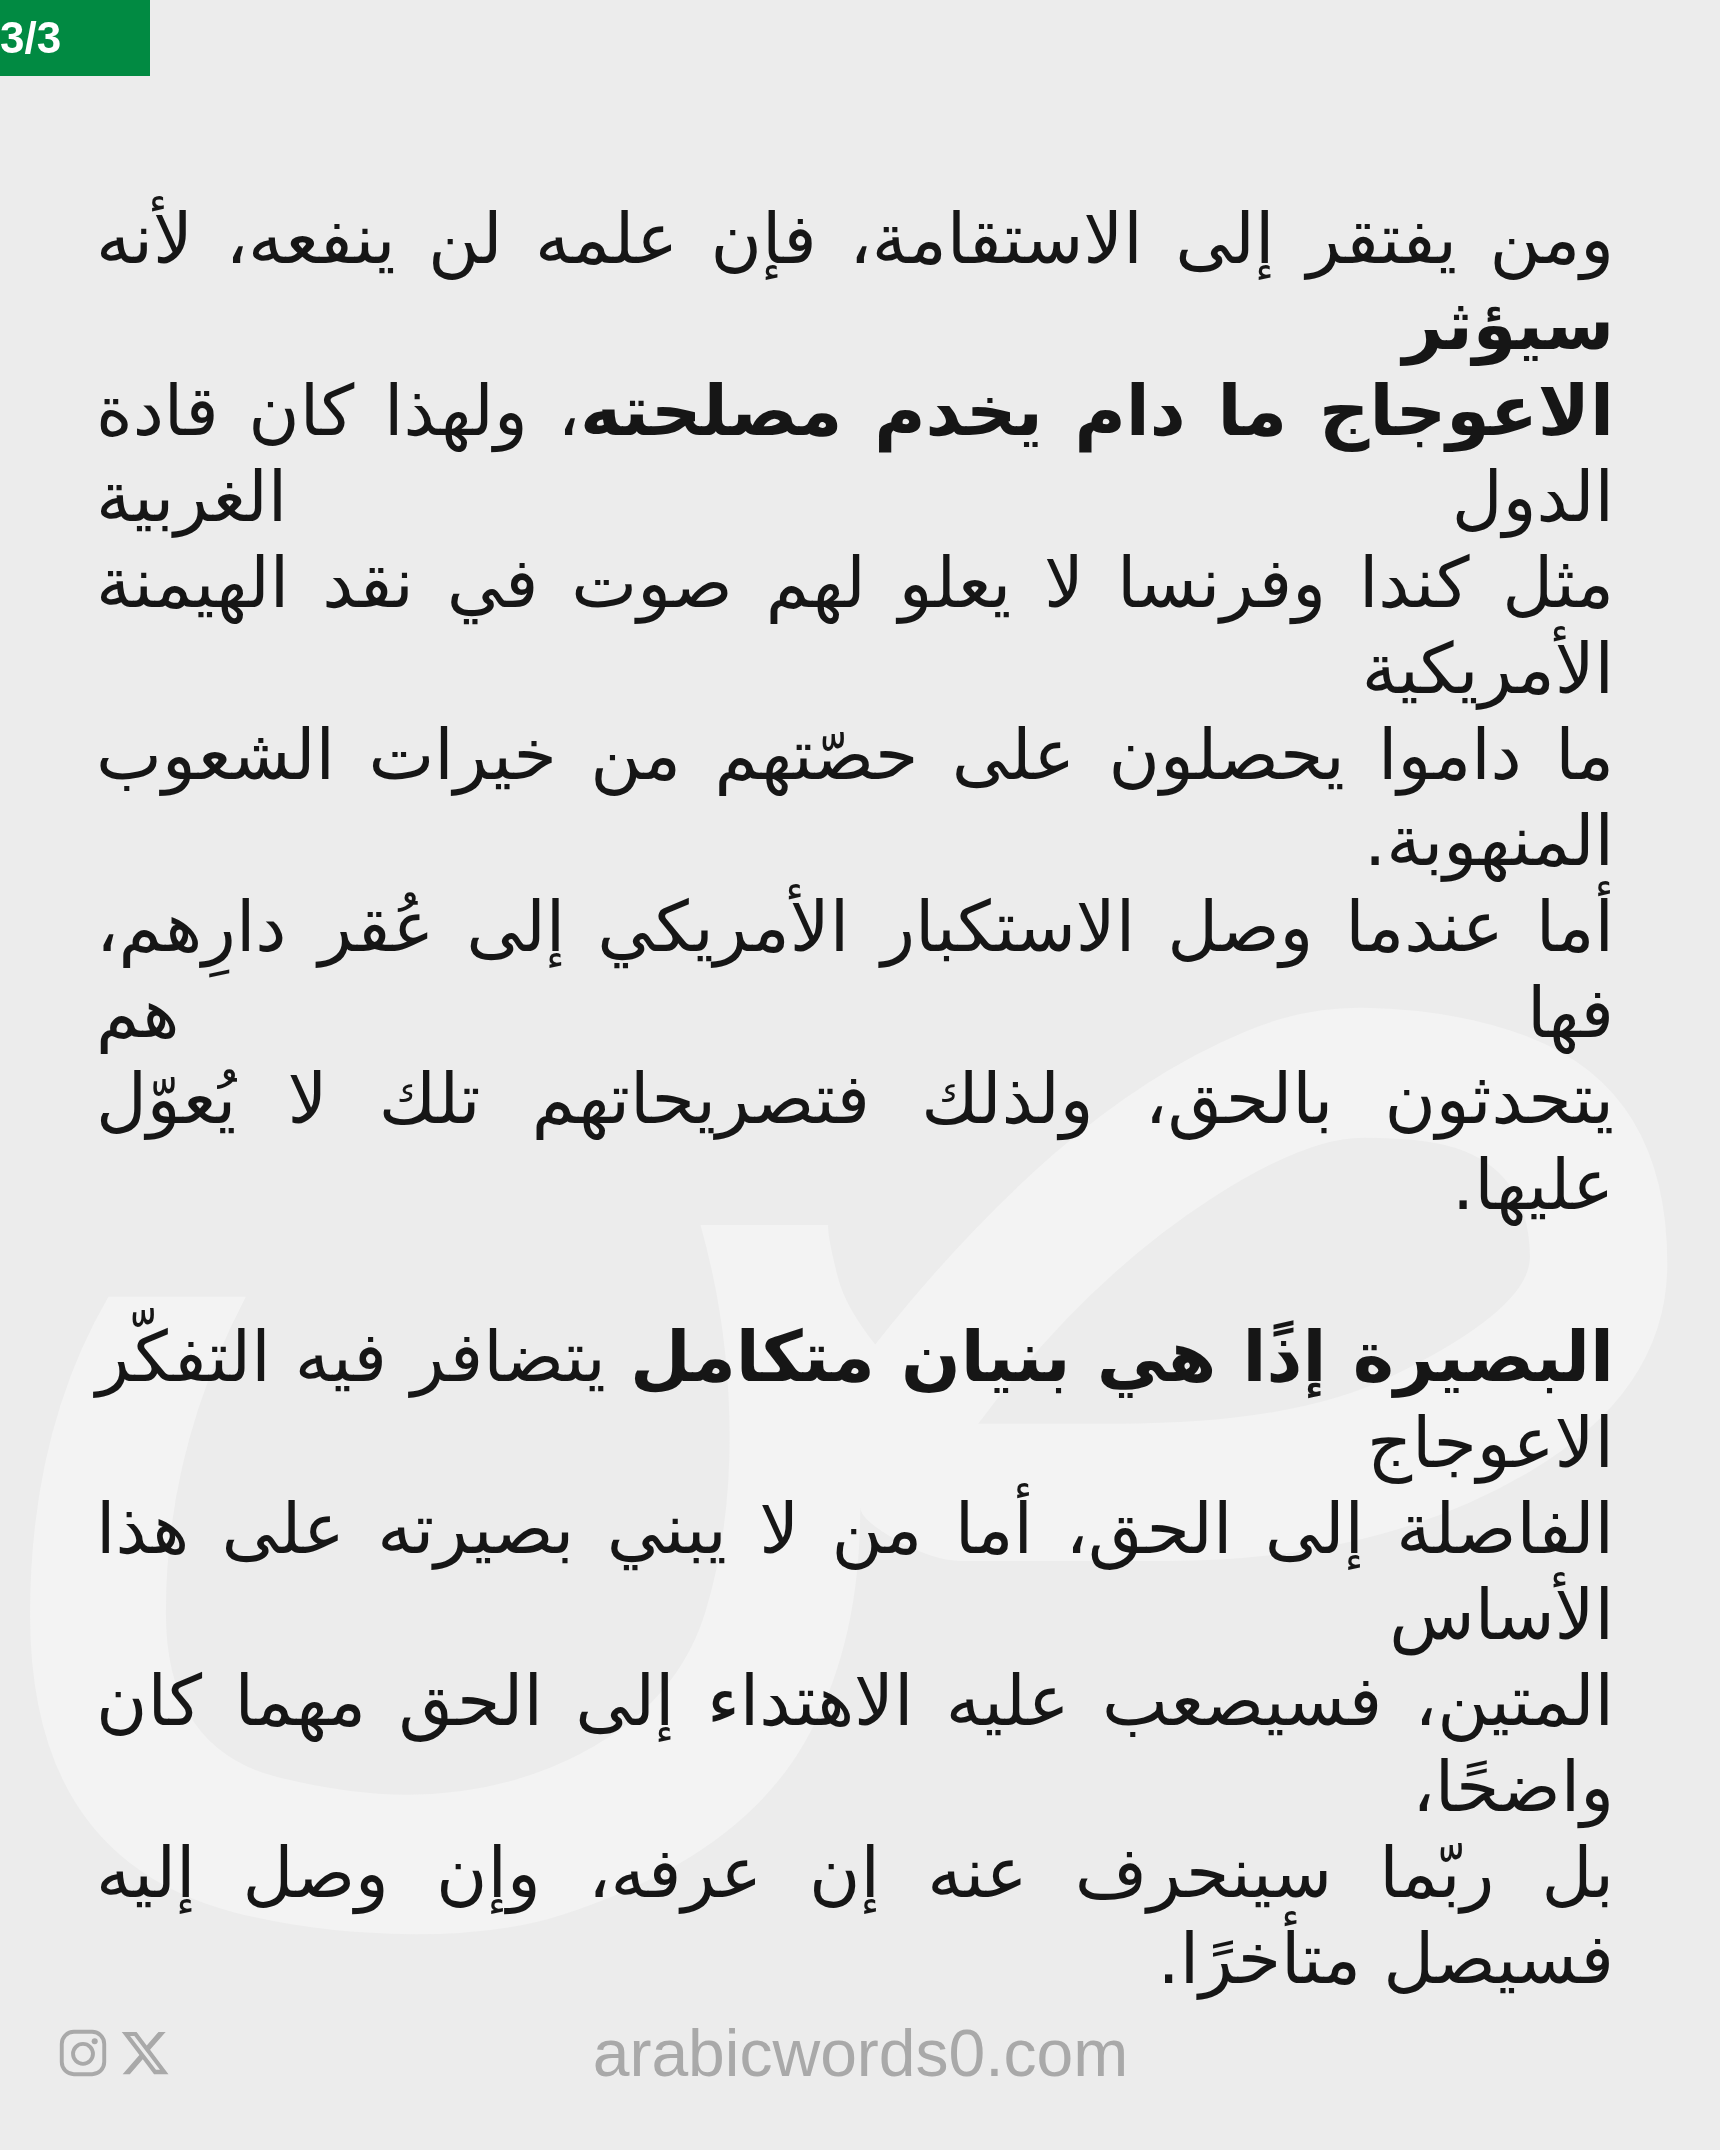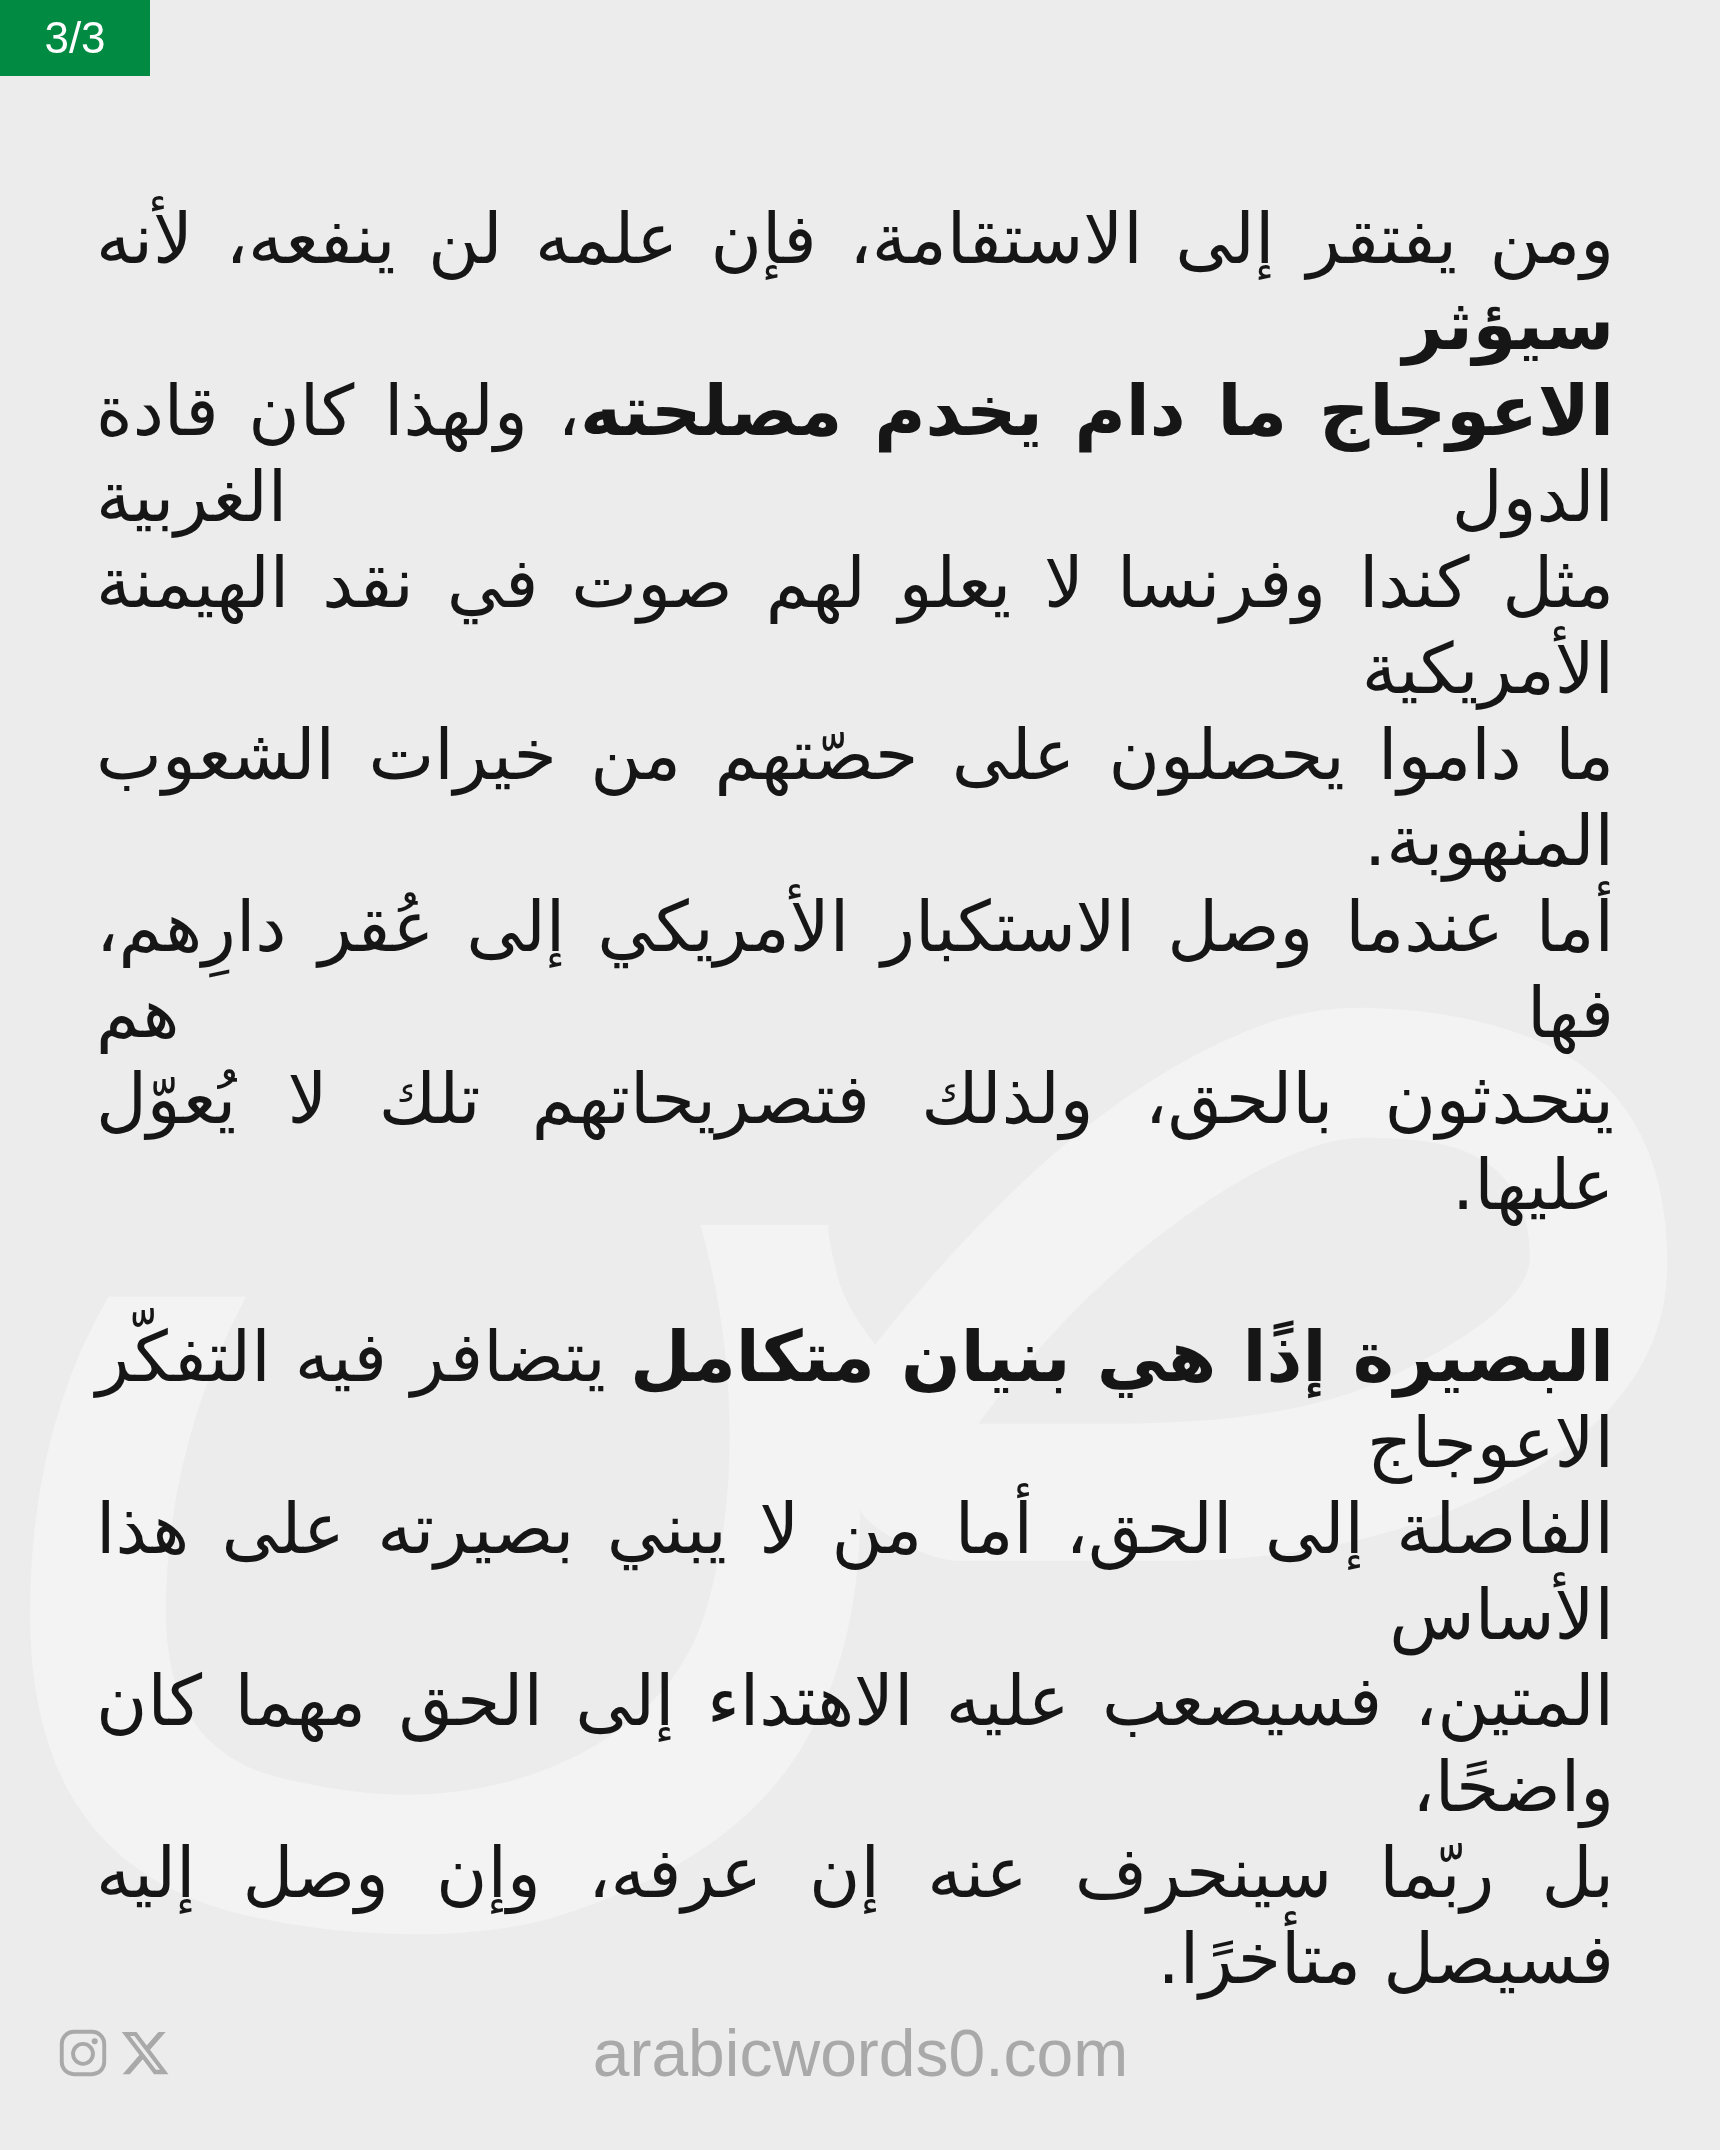--- a/index.html
+++ b/index.html
@@ -10,21 +10,21 @@
     background:var(--background,#ECECEC);
     overflow:hidden;
     font-family:"DejaVu Sans",sans-serif;
   }
   
   .badge{
     position:absolute;
     top:0;left:0;
     width:150px;height:76px;
     background:var(--badge-green,#018A42);
-    display:flex;align-items:center;justify-content:center;
+    display:flex;align-items:center;justify-content:flex-start;font-weight:bold;
   }
   .badge span{
     color:#ffffff;
     font-family:"Liberation Sans",sans-serif;
     font-size:44px;
     line-height:1;
   }
   
   .watermark{
     position:absolute;

